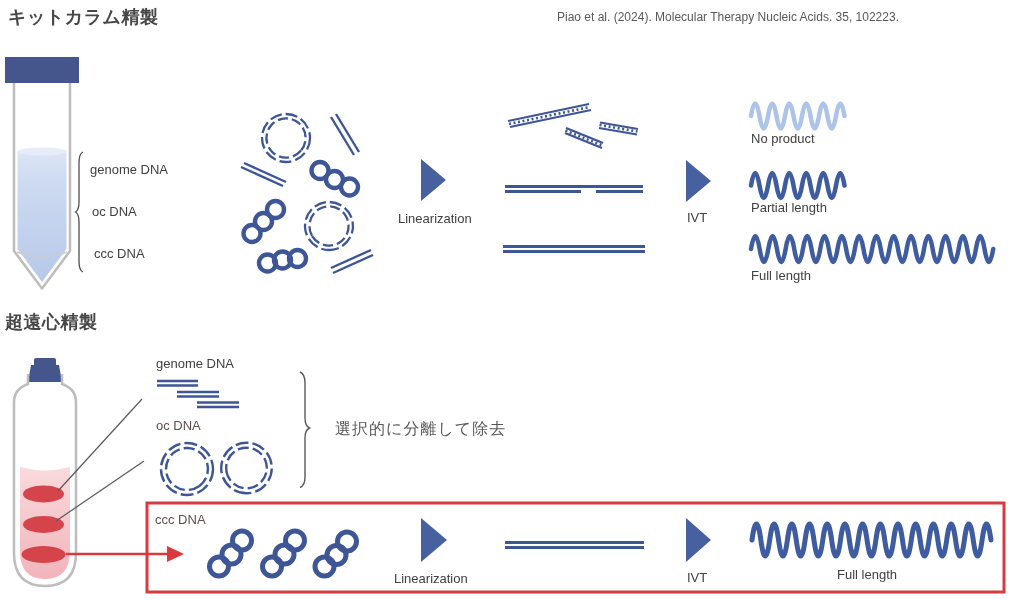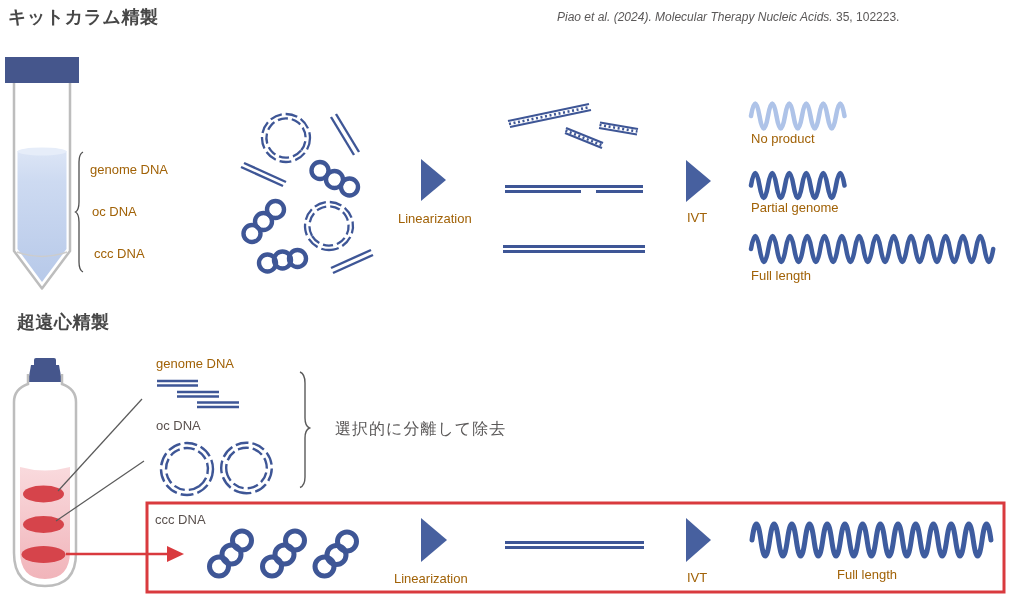--- a/index.html
+++ b/index.html
@@ -2,24 +2,24 @@
 <html><head>
 <meta charset="utf-8">
 <style>
   html,body{margin:0;padding:0;}
   body{
     width:1011px;height:598px;position:relative;background:#ffffff;
     font-family:"Liberation Sans","DejaVu Sans",sans-serif;overflow:hidden;
   }
   .stage{position:absolute;left:0;top:0;width:959px;height:598px;}
   svg.layer{position:absolute;left:0;top:0;}
-  .lbl{position:absolute;white-space:nowrap;color:#a16207;font-size:13px;line-height:1.15;}
+  .lbl{position:absolute;white-space:nowrap;color:#404040;font-size:13px;line-height:1.15;}
   .title{position:absolute;white-space:nowrap;color:#474747;font-size:18px;font-weight:bold;letter-spacing:0.5px;}
   .citation{position:absolute;left:557px;top:10px;font-size:12px;color:#5a5858;}
-  .citation .it{font-style:italic;}
+  .citation .it{}
   .warm{color:#5a514e;}
   .note{position:absolute;white-space:nowrap;color:#5a5858;font-size:16px;letter-spacing:1px;}
   .acquire{
     position:absolute;left:75px;top:556px;width:112px;height:24px;background:#ffffff;
     color:#d93a3e;font-size:15px;font-weight:bold;display:flex;align-items:center;
     justify-content:center;letter-spacing:1px;z-index:5;
   }
 </style>
 </head>
 <body>
@@ -189,24 +189,24 @@
 </div>
 
 <div class="lbl" style="left:90px;top:163px;">genome DNA</div>
 <div class="lbl" style="left:92px;top:205px;">oc DNA</div>
 <div class="lbl" style="left:94px;top:247px;">ccc DNA</div>
 
 <div class="lbl" style="left:398px;top:212px;">Linearization</div>
 <div class="lbl" style="left:687px;top:211px;">IVT</div>
 
 <div class="lbl" style="left:751px;top:132px;">No product</div>
-<div class="lbl" style="left:751px;top:201px;">Partial genome</div>
+<div class="lbl" style="left:751px;top:201px;">Partial length</div>
 <div class="lbl" style="left:751px;top:269px;">Full length</div>
 
-<div class="title" style="left:17px;top:310px;">超遠心精製</div>
+<div class="title" style="left:5px;top:310px;">超遠心精製</div>
 
 <div class="lbl" style="left:156px;top:357px;">genome DNA</div>
 <div class="lbl warm" style="left:156px;top:419px;">oc DNA</div>
 <div class="note" style="left:327px;top:419px;margin-left:8px;">選択的に分離して除去</div>
 
 <div class="lbl warm" style="left:155px;top:513px;">ccc DNA</div>
 <div class="lbl" style="left:394px;top:572px;">Linearization</div>
 <div class="lbl" style="left:687px;top:571px;">IVT</div>
 <div class="lbl" style="left:837px;top:568px;">Full length</div>
 

